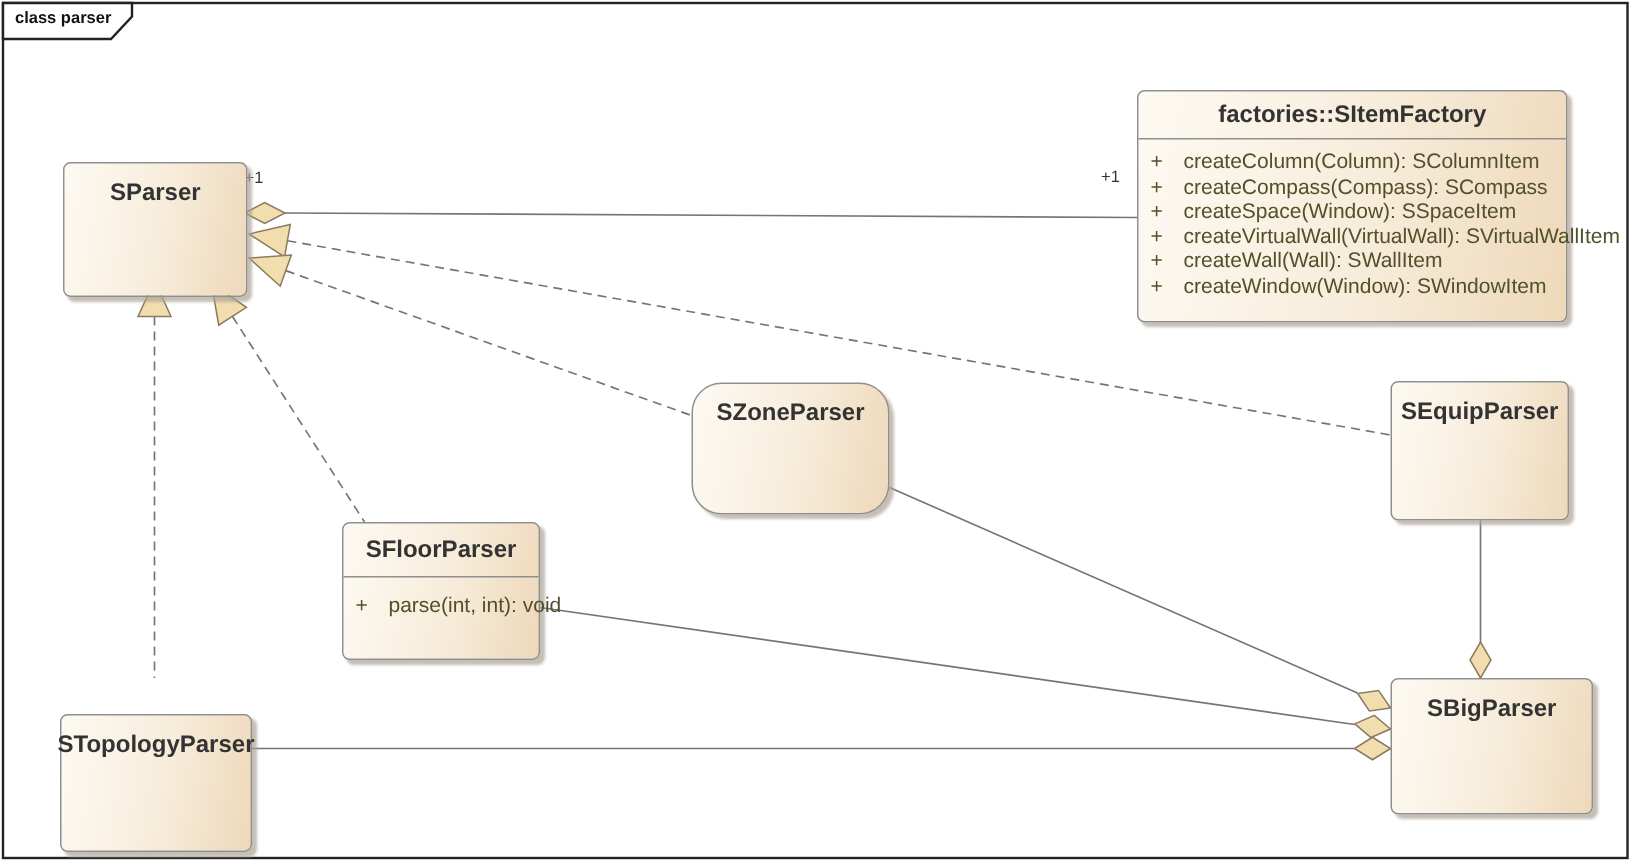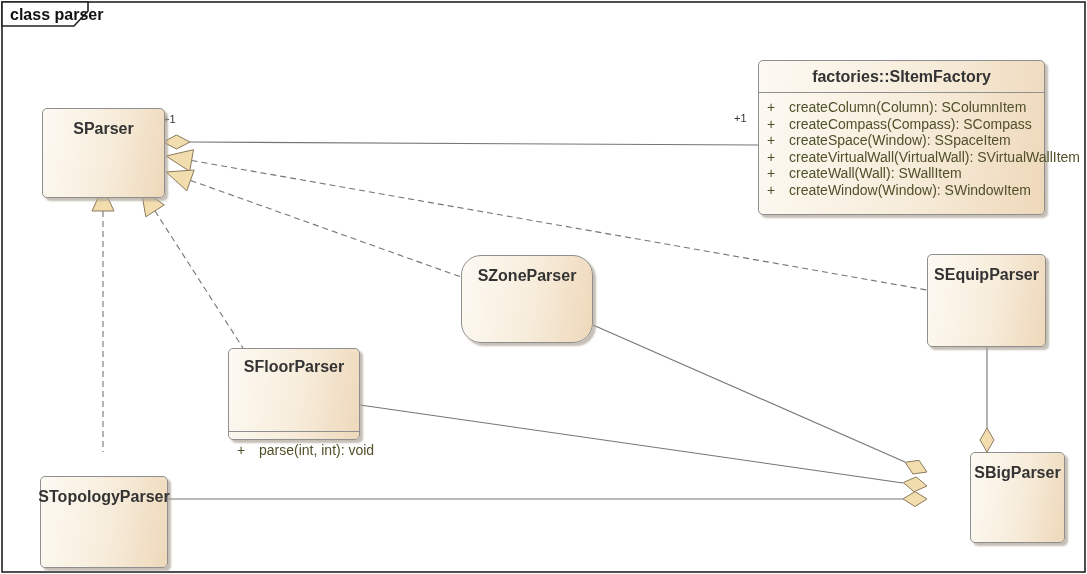--- a/index.html
+++ b/index.html
@@ -4,21 +4,21 @@
 <style>
   html,body{margin:0;padding:0;background:#ffffff;}
   .canvas{
     position:relative;width:1087px;height:574px;background:#ffffff;overflow:hidden;
     font-family:"Liberation Sans","DejaVu Sans",sans-serif;
   }
   .layer{position:absolute;left:0;top:0;}
   .frame-rect{fill:none;stroke:var(--frame-color);stroke-width:1.6;}
   .tab-shape{fill:#ffffff;stroke:var(--frame-color);stroke-width:1.6;stroke-linejoin:miter;}
   .frame-label{
-    position:absolute;left:10px;top:6px;font-size:16px;font-weight:bold;color:#111;
+    position:absolute;left:10px;top:6px;font-size:11px;font-weight:bold;color:#111;
     white-space:nowrap;
   }
   .conn{stroke:var(--line-color);stroke-width:1.1;fill:none;}
   .conn.dashed{stroke-dasharray:6 4;}
   .marker{fill:var(--marker-fill);stroke:var(--marker-stroke);stroke-width:1;}
   .uml-class{
     position:absolute;box-sizing:border-box;
     background:linear-gradient(100deg,var(--box-grad-a) 0%,var(--box-grad-b) 55%,var(--box-grad-c) 100%);
     border:1px solid var(--box-border);border-radius:5px;
     box-shadow:3px 3px 2px var(--shadow-color);
@@ -26,21 +26,21 @@
   .cls-name{
     display:flex;align-items:center;justify-content:center;
     font-size:16px;font-weight:bold;color:var(--title-color);white-space:nowrap;
   }
   .cls-methods{border-top:1px solid var(--box-border);color:var(--method-color);}
   .method-row{white-space:nowrap;padding-left:8px;font-size:14px;}
   .vis{display:inline-block;width:22px;}
   .factory .method-row{height:16.5px;line-height:16.5px;}
   .factory .cls-methods{padding-top:6px;}
   .floor .method-row{height:17px;line-height:17px;}
-  .floor .cls-methods{padding-top:10px;margin-top:47px;}
+  .floor .cls-methods{padding-top:10px;}
   .mult-label{position:absolute;font-size:11px;color:#333;white-space:nowrap;}
 </style>
 </head>
 <body>
 
 <div class="canvas">
 
   <svg class="layer" width="1087" height="574" viewBox="0 0 1087 574">
 
     <rect class="frame-rect" x="2" y="2" width="1083" height="570"></rect>
@@ -125,17 +125,17 @@
   </div>
 
   <div class="uml-class" style="left:40px;top:452px;width:128px;height:92px;margin-top:24px;">
     <div class="cls-name" style="height:40px;">STopologyParser</div>
   </div>
 
   <div class="uml-class" style="left:927px;top:254px;width:119px;height:93px;">
     <div class="cls-name" style="height:40px;">SEquipParser</div>
   </div>
 
-  <div class="uml-class" style="left:927px;top:452px;width:95px;height:91px;margin-left:43px;">
+  <div class="uml-class" style="left:927px;top:452px;width:135px;height:91px;">
     <div class="cls-name" style="height:40px;">SBigParser</div>
   </div>
 
 </div>
 
 </body></html>

